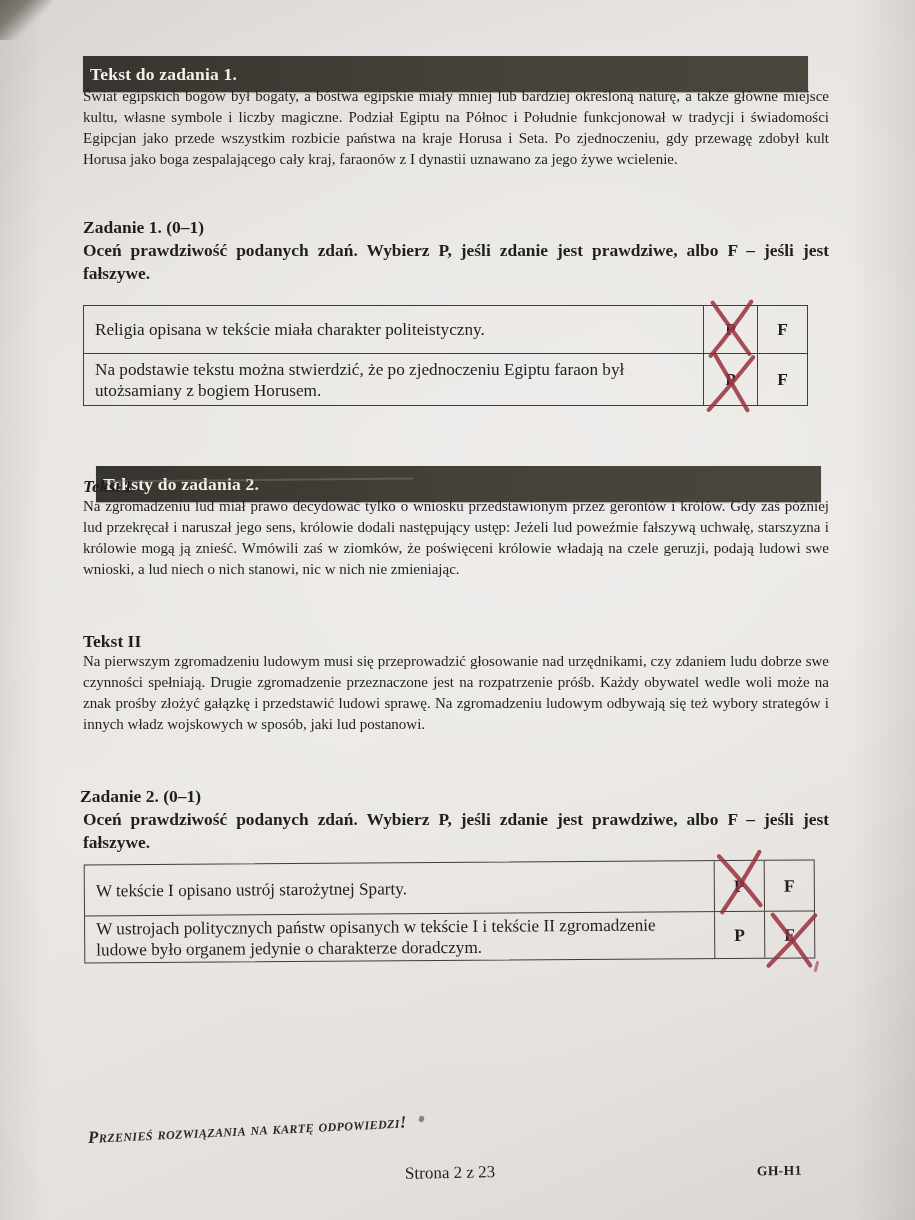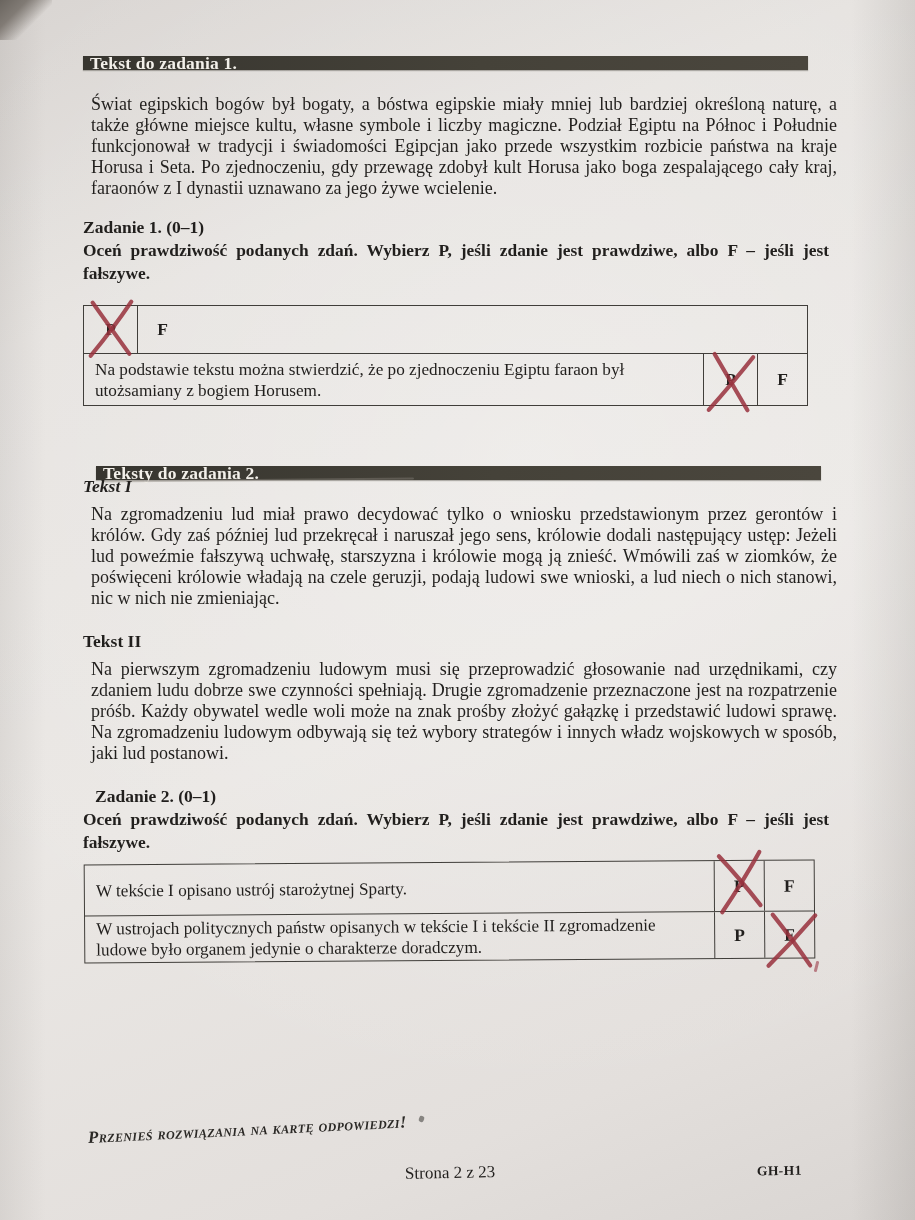--- a/index.html
+++ b/index.html
@@ -15,30 +15,30 @@
       radial-gradient(120% 85% at 58% 38%, rgba(255,255,255,.28), rgba(255,255,255,0) 62%),
       linear-gradient(90deg, rgba(92,87,82,.10) 0%, rgba(92,87,82,0) 5%, rgba(92,87,82,0) 93%, rgba(92,87,82,.14) 100%),
       linear-gradient(158deg, #d9d5d2 0%, #e6e3e0 22%, #eae7e4 55%, #e3dfdc 84%, #d9d5d2 100%);
   }
   .corner-shadow{
     position:absolute;left:0;top:0;width:52px;height:40px;
     background:linear-gradient(135deg,#6a655f 0%,#817b75 30%,rgba(129,123,117,0) 62%);
   }
   .blk{position:absolute;}
   .bar{
-    height:14px;background:linear-gradient(90deg,#37352f 0%,#454239 55%,#4a463d 100%);
+    height:36px;background:linear-gradient(90deg,#37352f 0%,#454239 55%,#4a463d 100%);
     box-shadow:0 1px 1px rgba(60,56,50,.35);
     display:flex;align-items:center;
   }
   .bar span{
     color:#f3f0ea;font-weight:bold;font-size:17.5px;padding-left:7px;letter-spacing:.2px;
     white-space:nowrap;
   }
   .para{
-    font-size:18px;line-height:21.1px;text-align:justify;text-align-last:left;margin:8px;
+    font-size:15px;line-height:21.1px;text-align:justify;text-align-last:left;margin:0;
   }
   .h-bold{font-weight:bold;font-size:17.5px;line-height:22px;}
   .instr{font-weight:bold;font-size:17.4px;line-height:22.5px;text-align:justify;text-align-last:left;}
   .tf-table{
     border:1.5px solid #403e3a;
   }
   .tf-row{display:flex;border-bottom:1.4px solid #403e3a;}
   .tf-row:last-child{border-bottom:none;}
   .cell{border-right:1.4px solid #403e3a;box-sizing:border-box;}
   .cell:last-child{border-right:none;}
@@ -90,20 +90,23 @@
   </div>
 
   <p class="blk para" style="left:83px;top:86px;width:746px;">Świat egipskich bogów był bogaty, a bóstwa egipskie miały mniej lub bardziej określoną naturę, a także główne miejsce kultu, własne symbole i liczby magiczne. Podział Egiptu na Północ i Południe funkcjonował w tradycji i świadomości Egipcjan jako przede wszystkim rozbicie państwa na kraje Horusa i Seta. Po zjednoczeniu, gdy przewagę zdobył kult Horusa jako boga zespalającego cały kraj, faraonów z I dynastii uznawano za jego żywe wcielenie.</p>
 
   <div class="blk h-bold" style="left:83px;top:216px;text-align:center;">Zadanie 1. (0–1)</div>
 
   <div class="blk instr" style="left:83px;top:239px;width:746px;">Oceń prawdziwość podanych zdań. Wybierz P, jeśli zdanie jest prawdziwe, albo F – jeśli jest fałszywe.</div>
 
   <div class="blk tf-table t1" style="left:83px;top:305px;width:723px;">
     <div class="tf-row" style="height:47px;">
+      <div class="cell stmt">
+        <span>Religia opisana w tekście miała charakter politeistyczny.</span>
+      </div>
       <div class="cell pf">
         <span>P</span>
         <svg class="xmark" viewBox="0 0 60 66">
           <path d="M11 6 Q28 30 49 59"></path>
             <path d="M51 5 Q33 32 9 61"></path>
         </svg>
       </div>
       <div class="cell pf" style="width:49px;">
         <span>F</span>
       </div>
@@ -132,21 +135,21 @@
   <div class="scratch"></div>
 
   <div class="blk h-bold" style="left:83px;top:475px;font-style:italic;">Tekst I</div>
 
   <p class="blk para" style="left:83px;top:496px;width:746px;">Na zgromadzeniu lud miał prawo decydować tylko o wniosku przedstawionym przez gerontów i królów. Gdy zaś później lud przekręcał i naruszał jego sens, królowie dodali następujący ustęp: Jeżeli lud poweźmie fałszywą uchwałę, starszyzna i królowie mogą ją znieść. Wmówili zaś w ziomków, że poświęceni królowie władają na czele geruzji, podają ludowi swe wnioski, a lud niech o nich stanowi, nic w nich nie zmieniając.</p>
 
   <div class="blk h-bold" style="left:83px;top:630px;">Tekst II</div>
 
   <p class="blk para" style="left:83px;top:651px;width:746px;">Na pierwszym zgromadzeniu ludowym musi się przeprowadzić głosowanie nad urzędnikami, czy zdaniem ludu dobrze swe czynności spełniają. Drugie zgromadzenie przeznaczone jest na rozpatrzenie próśb. Każdy obywatel wedle woli może na znak prośby złożyć gałązkę i przedstawić ludowi sprawę. Na zgromadzeniu ludowym odbywają się też wybory strategów i innych władz wojskowych w sposób, jaki lud postanowi.</p>
 
-  <div class="blk h-bold" style="left:95px;top:785px;">Zadanie 2. (0–1)</div>
+  <div class="blk h-bold" style="left:80px;top:785px;">Zadanie 2. (0–1)</div>
 
   <div class="blk instr" style="left:83px;top:808px;width:746px;">Oceń prawdziwość podanych zdań. Wybierz P, jeśli zdanie jest prawdziwe, albo F – jeśli jest fałszywe.</div>
 
   <div class="blk tf-table t2" style="left:84px;top:862px;width:729px;transform:rotate(-0.4deg);">
     <div class="tf-row" style="height:50px;">
       <div class="cell stmt">
         <span>W tekście I opisano ustrój starożytnej Sparty.</span>
       </div>
       <div class="cell pf">
         <span>P</span>

